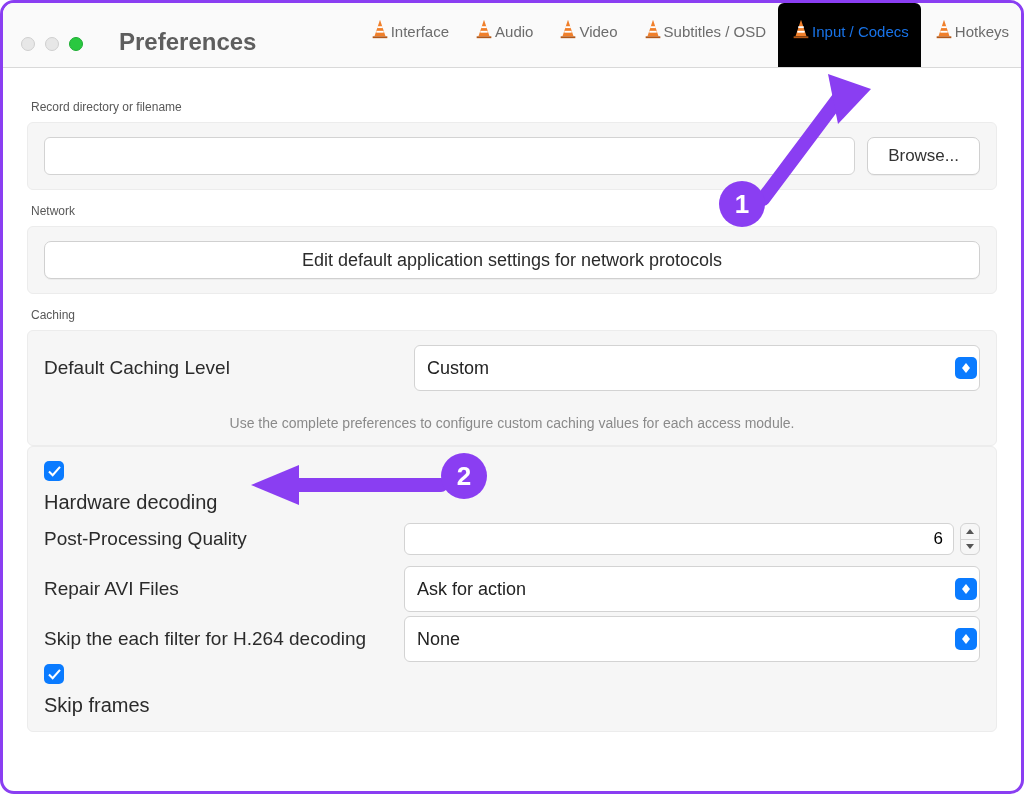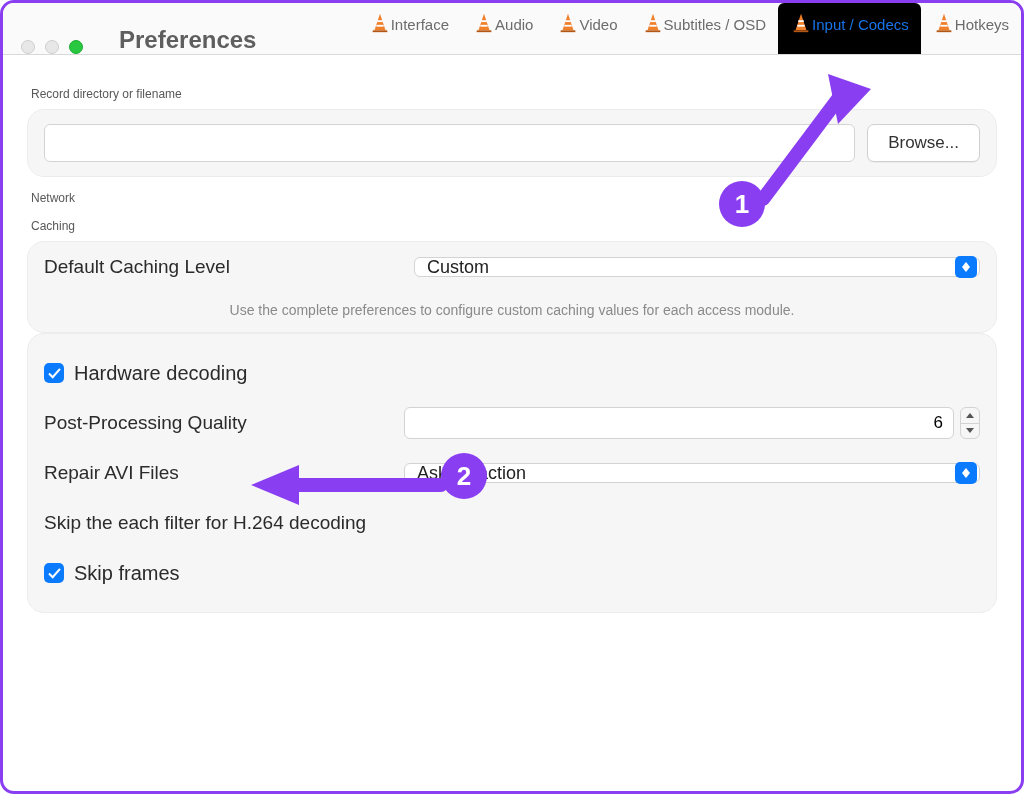--- a/index.html
+++ b/index.html
@@ -9,22 +9,22 @@
     width: 1024px;
     height: 794px;
     overflow: hidden;
     position: relative;
     border: 3px solid #8a3ef2;
     border-radius: 14px;
   }
   
   .titlebar {
     display: flex;
-    align-items: flex-end;
-    height: 52px;
+    align-items: center;
+    height: 65px;
     border-bottom: 1px solid #d9d9d9;
     background: #fafafa;
   }
   .traffic-lights {
     display: flex;
     gap: 10px;
     padding: 18px 0 0 18px;
   }
   .tl {
     width: 14px; height: 14px; border-radius: 50%;
@@ -71,21 +71,21 @@
     padding: 18px 24px 0 24px;
   }
   .section-label {
     font-size: 12px;
     color: #585858;
     margin: 14px 0 8px 4px;
   }
   .panel {
     background: #f6f6f6;
     border: 1px solid #ececec;
-    border-radius: 17px;
+    border-radius: 6px;
     padding: 14px 16px;
   }
   .row { display:flex; align-items:center; gap:12px; }
   .record-input {
     flex:1;
     height: 38px;
     border: 1px solid #d3d3d3;
     border-radius: 6px;
     background: #fff;
     padding: 0 10px;
@@ -114,21 +114,21 @@
     gap: 20px;
     margin-bottom: 24px;
   }
   .caching-row .lbl {
     font-size: 19px;
     color: #2b2b2b;
     width: 350px;
   }
   .select {
     flex:1;
-    height: 20px;
+    height: 46px;
     border: 1px solid #d3d3d3;
     border-radius: 6px;
     background: #fff;
     display:flex; align-items:center;
     padding: 0 2px 0 12px;
     font-size: 18px;
     color: #222;
     position: relative;
     cursor: pointer;
   }
@@ -151,24 +151,25 @@
   .codecs-panel .crow {
     display:flex; align-items:center;
     min-height: 50px;
   }
   .codecs-panel .clabel {
     font-size: 19px;
     color: #2b2b2b;
     width: 360px;
   }
   .chk {
-    display:flex; align-items:center; gap:10px;
+    display:flex; gap:10px;
     font-size: 20px;
     color: #2b2b2b;
     cursor:pointer;
+    flex-direction:column;
   }
   .chkbox {
     width: 20px; height: 20px;
     border-radius: 5px;
     background: #0a7bff;
     display:flex; align-items:center; justify-content:center;
   }
   .chkbox svg { width:13px; height:11px; }
   .num-input {
     flex:1;
@@ -298,20 +299,23 @@
 
   <div class="section-label">Record directory or filename</div>
   <div class="panel">
     <div class="row">
       <input class="record-input" value="" style="">
       <button class="btn">Browse...</button>
     </div>
   </div>
 
   <div class="section-label">Network</div>
+  <div class="panel">
+    <button class="btn big-btn">Edit default application settings for network protocols</button>
+  </div>
 
   <div class="section-label">Caching</div>
   <div class="panel">
     <div class="caching-row">
       <div class="lbl">Default Caching Level</div>
       <div class="select">
         <span>Custom</span>
         <span class="arrows">
           <svg viewBox="0 0 10 6">
               <polygon points="5,0 10,6 0,6" fill="#fff"></polygon>
@@ -365,20 +369,31 @@
             </svg>
           <svg viewBox="0 0 10 6">
               <polygon points="0,0 10,0 5,6" fill="#fff"></polygon>
             </svg>
         </span>
       </div>
     </div>
 
     <div class="crow">
       <div class="clabel">Skip the each filter for H.264 decoding</div>
+      <div class="select">
+        <span>None</span>
+        <span class="arrows">
+          <svg viewBox="0 0 10 6">
+              <polygon points="5,0 10,6 0,6" fill="#fff"></polygon>
+            </svg>
+          <svg viewBox="0 0 10 6">
+              <polygon points="0,0 10,0 5,6" fill="#fff"></polygon>
+            </svg>
+        </span>
+      </div>
     </div>
 
     <div class="crow">
       <label class="chk">
         <span class="chkbox">
           <svg viewBox="0 0 14 12">
               <polyline points="1,6 5,10 13,1" fill="none" stroke="#fff" stroke-width="2.3"></polyline>
             </svg>
         </span>
         <span>Skip frames</span>

